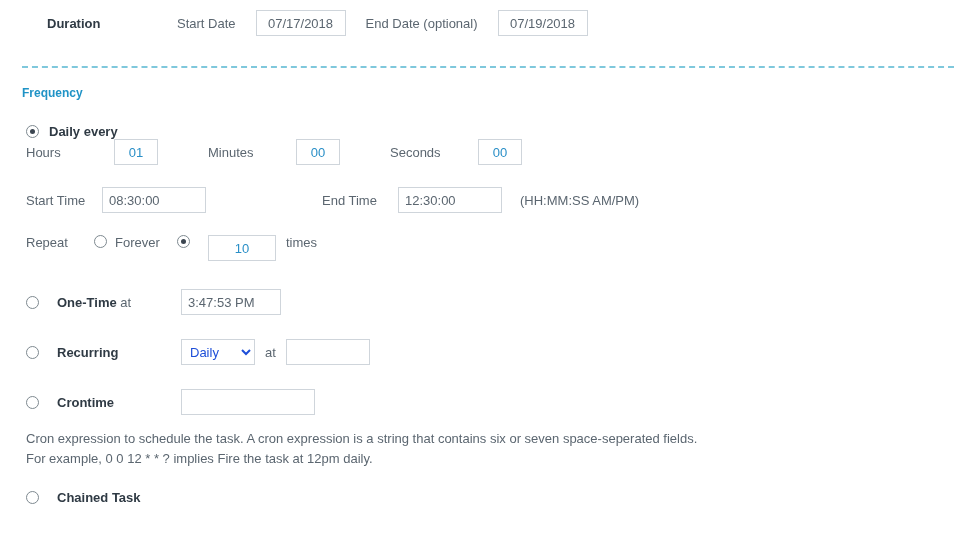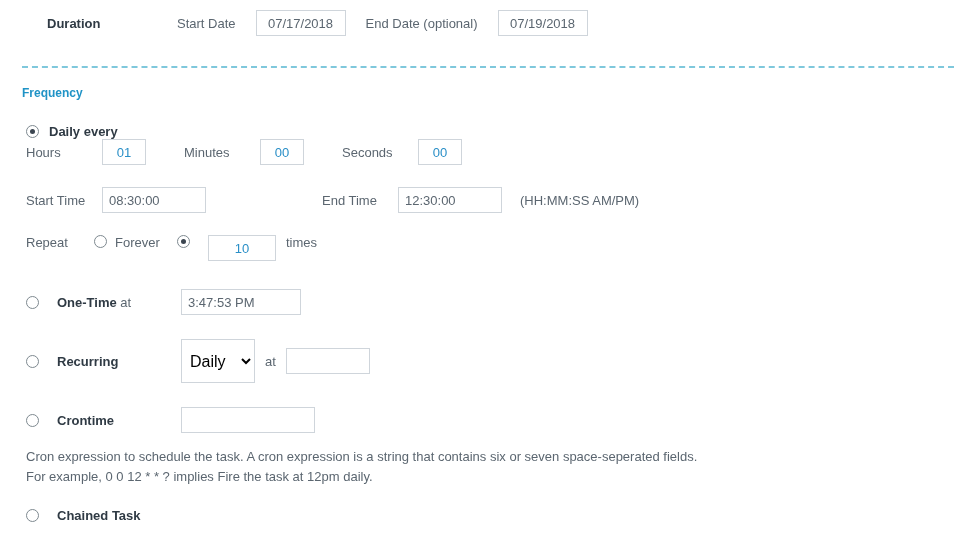--- a/index.html
+++ b/index.html
@@ -54,40 +54,40 @@
   }
   .radio:checked::after {
     content: "";
     position: absolute;
     left: 3px; top: 3px;
     width: 5px; height: 5px;
     border-radius: 50%;
     background: #3b4550;
   }
   .sub-indent { padding-left: 0; }
-  .hms-row { display: flex; align-items: center; gap: 0; margin-bottom: 22px; }
+  .hms-row { display: flex; align-items: center; gap: 12px; margin-bottom: 22px; }
   .hms-row .unit { width: 76px; }
   .hms-row .input { width: 44px; margin-right: 38px; }
   .time-row { display: flex; align-items: center; margin-bottom: 22px; }
   .time-row .lbl1 { width: 76px; }
   .time-row .lbl2 { width: 76px; margin-left: 116px; }
   .time-input { width: 104px; }
   .hint { margin-left: 18px; color: #5b6670; }
   .repeat-row { display: flex; align-items: flex-start; margin-bottom: 28px; }
   .repeat-row .lbl { width: 68px; }
   .inline-radio { margin: 0 8px 0 0; }
   .count-input { width: 68px; margin: 0 10px; }
   .option-row { display: flex; align-items: center; margin-bottom: 24px; }
   .option-label { font-weight: 600; color: #2f3a44; width: 124px; }
   .option-label .thin { font-weight: 400; color: #5b6670; }
   .select {
     border: 1px solid #cfd5db;
-    height: 44px;
-    font-size: 16px;
-    color: #000000;
+    height: 26px;
+    font-size: 13px;
+    color: #1d4ed8;
     padding: 0 4px;
     background: #fff;
     font-family: inherit;
   }
   .cron-help { color: #5b6670; line-height: 1.5; margin-bottom: 22px; }
   .at-label { margin: 0 10px; }
 </style>
 </head>
 <body>
 
@@ -137,21 +137,21 @@
       <span class="label">times</span>
     </div>
   </div>
 
   <div class="option-row">
     <input type="radio" class="radio" name="freq" style="margin-right: 18px;">
     <span class="option-label">
       <span>One-Time</span>
       <span class="thin">at</span>
     </span>
-    <input class="input left" style="width: 120px;" value="3:47:53 PM">
+    <input class="input left" style="width: 100px;" value="3:47:53 PM">
   </div>
 
   <div class="option-row">
     <input type="radio" class="radio" name="freq" style="margin-right: 18px;">
     <span class="option-label">Recurring</span>
     <select class="select" style="width:74px">
       <option>Daily</option>
     </select>
     <span class="label at-label">at</span>
     <input class="input left" style="width: 84px;" value="">

